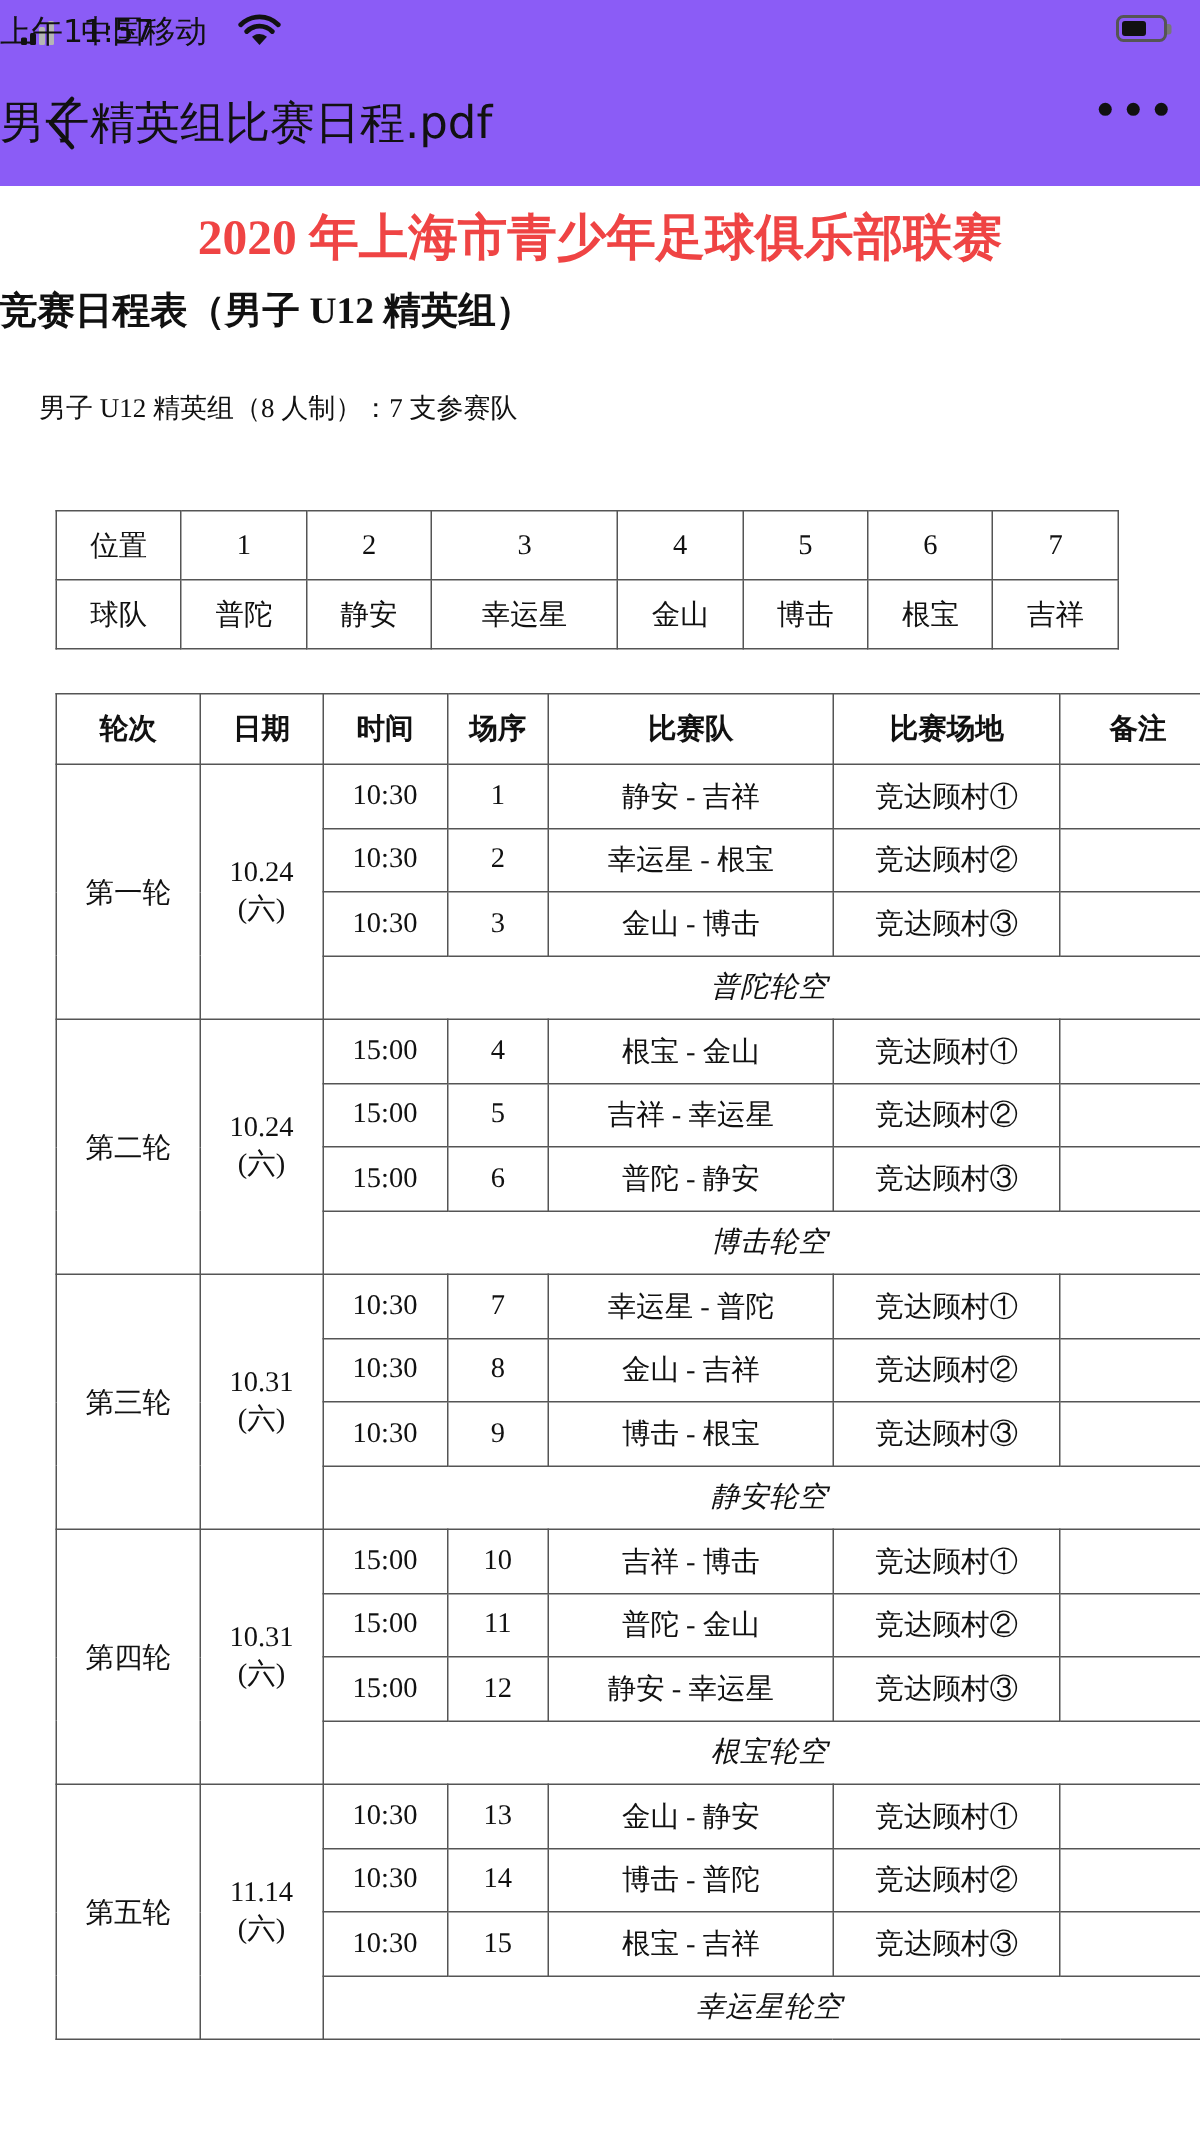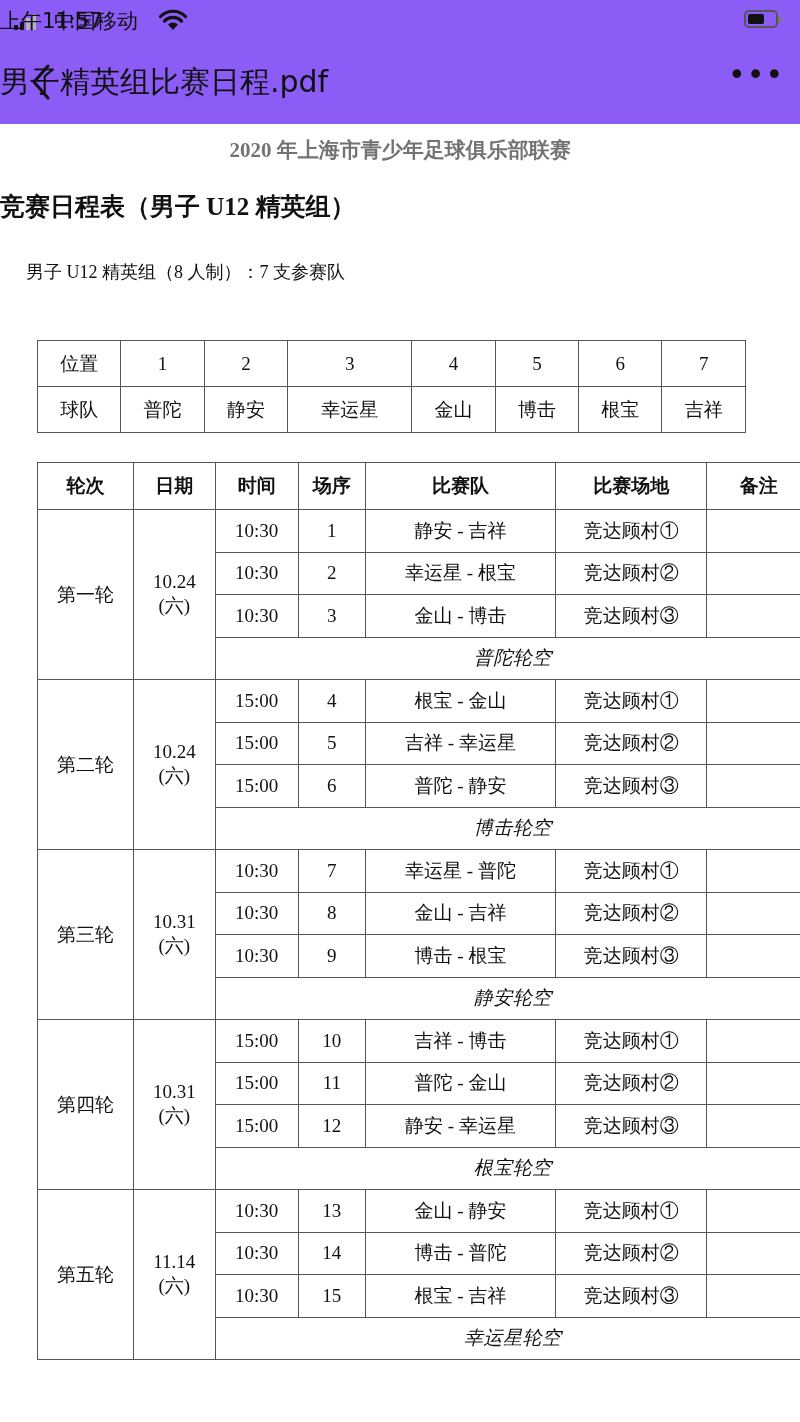--- a/index.html
+++ b/index.html
@@ -17,21 +17,21 @@
   .battery { position: absolute; right: 22px; top: 10px; width: 34px; height: 18px; border: 2px solid #555; border-radius: 5px; }
   .battery .fill { position: absolute; left: 2px; top: 2px; width: 16px; height: 10px; background: #111; border-radius: 2px; }
   .battery .tip { position: absolute; right: -5px; top: 4px; width: 3px; height: 7px; background: #777; border-radius: 0 2px 2px 0; }
 
   .navbar { position: absolute; left: 0; top: 48px; width: 800px; height: 70px; }
   .back { position: absolute; left: 26px; top: 12px; width: 34px; height: 44px; cursor: pointer; }
   .title { position: absolute; left: 0; width: 800px; top: 14px; font-size: 30px; color: #111; }
   .more { position: absolute; right: 32px; top: 18px; width: 40px; height: 30px; font-size: 30px; line-height: 18px; letter-spacing: 1px; color: #111; text-align: center; cursor: pointer; }
 
   .doc { position: absolute; left: 0; top: 124px; width: 800px; height: 1298px; font-family: "Liberation Serif", "DejaVu Serif", serif; }
-  .h1 { position: absolute; left: 0; width: 800px; top: 12px; text-align: center; font-size: 21px; font-weight: bold; color: #737373; }
+  .h1 { position: absolute; left: 0; width: 800px; top: 12px; text-align: center; font-size: 33px; font-weight: bold; color: #ef4444; }
   .h2 { position: absolute; left: 0; width: 800px; top: 66px; text-align: left; font-size: 25px; font-weight: bold; color: #111; }
   .info1 { position: absolute; left: 26px; top: 136px; font-size: 18px; color: #111; }
   .info2 { position: absolute; left: 26px; top: 164px; font-size: 18px; color: #111; }
 
   table { border-collapse: collapse; position: absolute; }
   td, th { border: 1.5px solid #555; text-align: center; vertical-align: middle; font-weight: normal; }
 
   .teams { left: 37px; top: 216px; width: 709px; font-size: 19px; }
   .teams td { height: 46px; }
 

